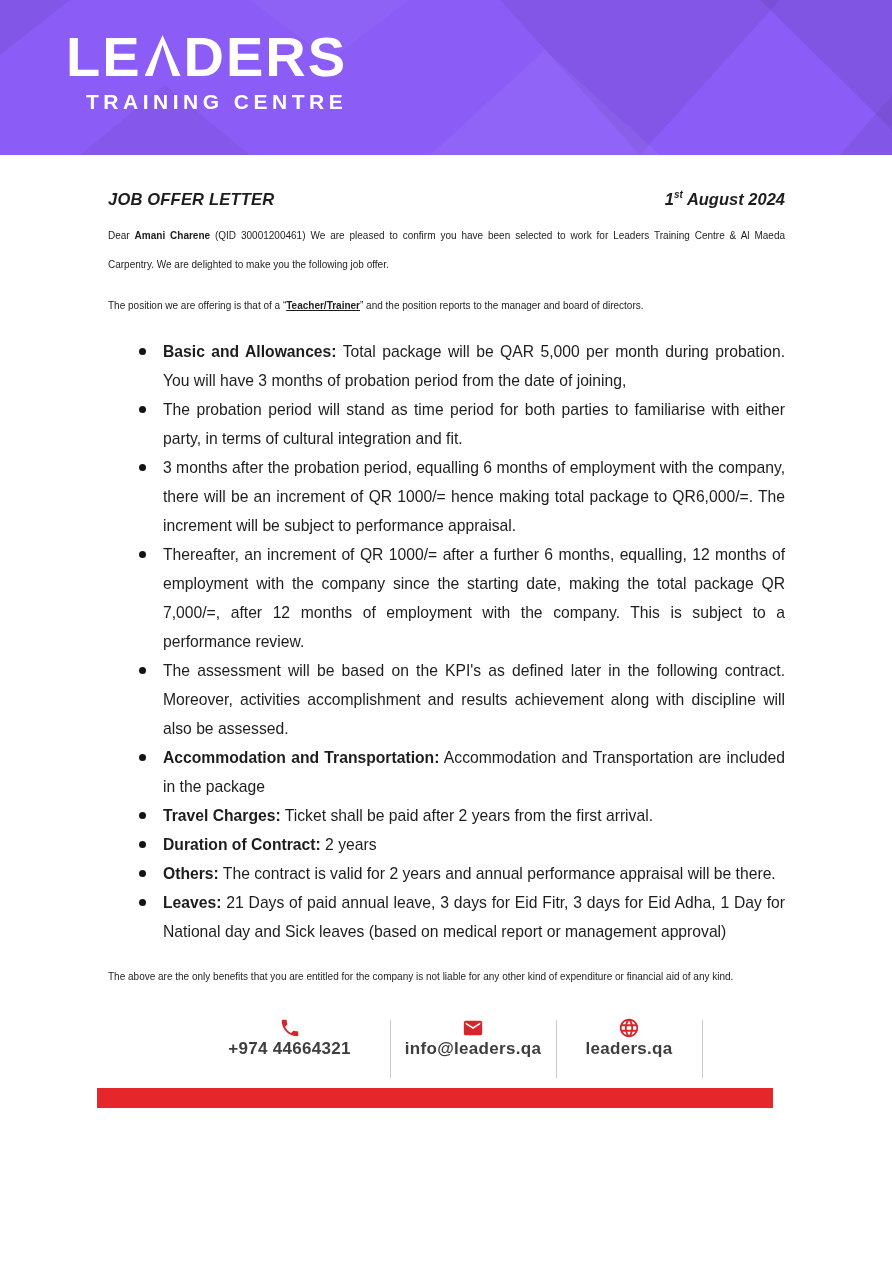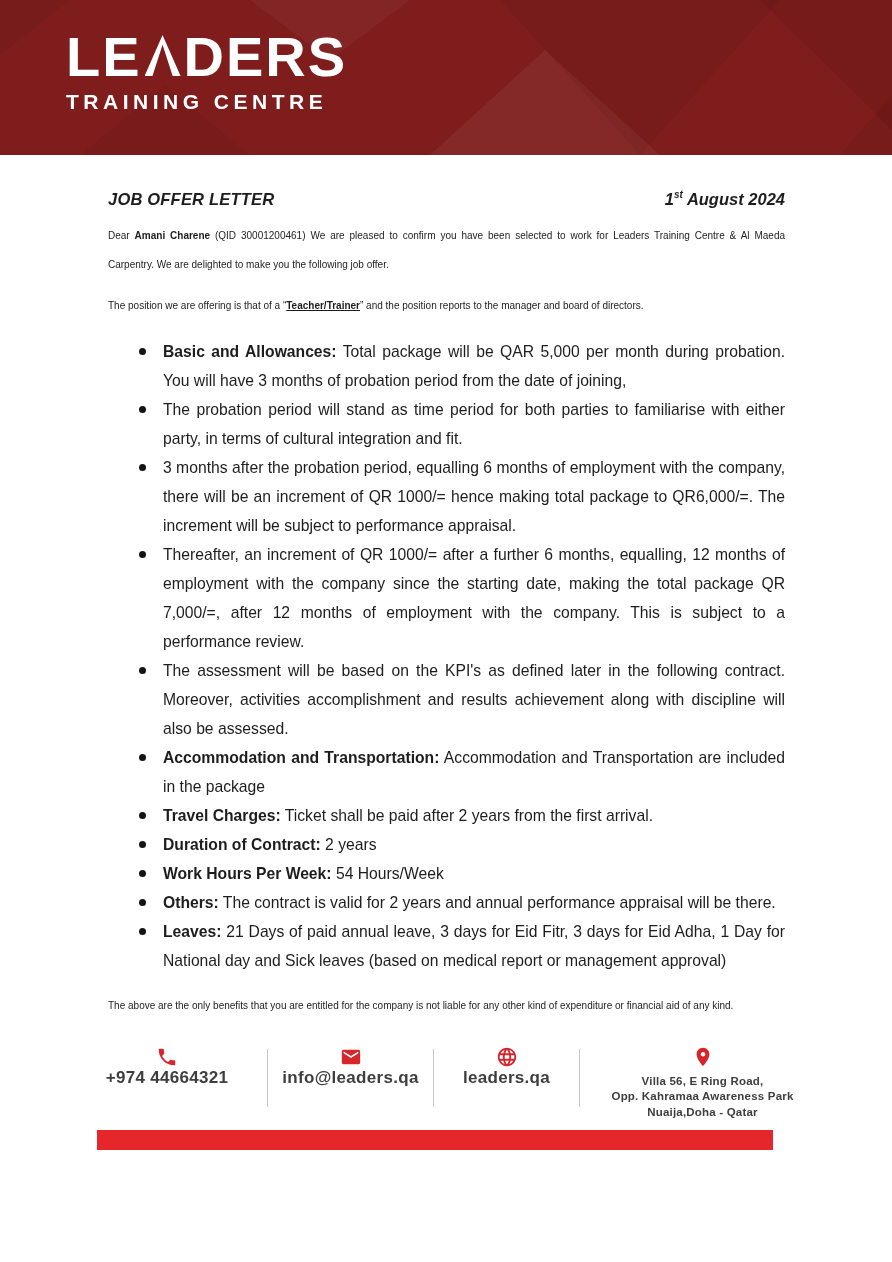--- a/index.html
+++ b/index.html
@@ -9,22 +9,23 @@
     font-family: "Liberation Sans", sans-serif;
     color: #1d1d1d;
     overflow: hidden;
     position: relative;
   }
 
   
   .banner {
     position: relative;
     width: 892px; height: 155px;
-    background: #7f1d1d;
+    background: #8b5cf6;
     overflow: hidden;
+    text-align: right;
   }
   .banner svg.pattern { position: absolute; inset: 0; }
   .logo {
     position: absolute; left: 66px; top: 28px;
     color: #ffffff;
   }
   .logo-main {
     display: flex; align-items: baseline;
     font-size: 56px; font-weight: 700; letter-spacing: 2px;
     line-height: 58px;
@@ -142,21 +143,20 @@
 
   <ul class="bullets">
     <li><b>Basic and Allowances:</b><span> Total package will be QAR 5,000 per month during probation. You will have 3 months of probation period from the date of joining,</span></li>
     <li><b></b><span>The probation period will stand as time period for both parties to familiarise with either party, in terms of cultural integration and fit.</span></li>
     <li><b></b><span>3 months after the probation period, equalling 6 months of employment with the company, there will be an increment of QR 1000/= hence making total package to QR6,000/=. The increment will be subject to performance appraisal.</span></li>
     <li><b></b><span>Thereafter, an increment of QR 1000/= after a further 6 months, equalling, 12 months of employment with the company since the starting date, making the total package QR 7,000/=, after 12 months of employment with the company. This is subject to a performance review.</span></li>
     <li><b></b><span>The assessment will be based on the KPI's as defined later in the following contract. Moreover, activities accomplishment and results achievement along with discipline will also be assessed.</span></li>
     <li><b>Accommodation and Transportation:</b><span> Accommodation and Transportation are included in the package</span></li>
     <li><b>Travel Charges:</b><span> Ticket shall be paid after 2 years from the first arrival.</span></li>
     <li><b>Duration of Contract:</b><span> 2 years</span></li>
-    <li><b>Work Hours Per Week:</b><span> 54 Hours/Week</span></li>
     <li><b>Others:</b><span> The contract is valid for 2 years and annual performance appraisal will be there.</span></li>
     <li><b>Leaves:</b><span> 21 Days of paid annual leave, 3 days for Eid Fitr, 3 days for Eid Adha, 1 Day for National day and Sick leaves (based on medical report or management approval)</span></li>
   </ul>
 
   <p class="para closing">The above are the only benefits that you are entitled for the company is not liable for any other kind of expenditure or financial aid of any kind.</p>
 </main>
 
 <footer class="footer">
   <div class="fcol c1">
     <span class="ficon">
@@ -178,27 +178,15 @@
   <div class="fdiv"></div>
   <div class="fcol c3">
     <span class="ficon">
       <svg viewBox="0 0 24 24">
           <path d="M11.99 2C6.47 2 2 6.48 2 12s4.47 10 9.99 10C17.52 22 22 17.52 22 12S17.52 2 11.99 2zm6.93 6h-2.95c-.32-1.25-.78-2.45-1.38-3.56C16.43 5.07 17.96 6.35 18.92 8zM12 4.04c.83 1.2 1.48 2.53 1.91 3.96h-3.82c.43-1.43 1.08-2.76 1.91-3.96zM4.26 14C4.1 13.36 4 12.69 4 12s.1-1.36.26-2h3.38c-.08.66-.14 1.32-.14 2 0 .68.06 1.34.14 2H4.26zm.82 2h2.95c.32 1.25.78 2.45 1.38 3.56-1.84-.63-3.37-1.9-4.33-3.56zm2.95-8H5.08c.96-1.66 2.49-2.93 4.33-3.56C8.81 5.55 8.35 6.75 8.03 8zM12 19.96c-.83-1.2-1.48-2.53-1.91-3.96h3.82c-.43 1.43-1.08 2.76-1.91 3.96zM14.34 14H9.66c-.09-.66-.16-1.32-.16-2 0-.68.07-1.35.16-2h4.68c.09.65.16 1.32.16 2 0 .68-.07 1.34-.16 2zm.25 5.56c.6-1.11 1.06-2.31 1.38-3.56h2.95c-.96 1.65-2.49 2.93-4.33 3.56zM16.36 14c.08-.66.14-1.32.14-2 0-.68-.06-1.34-.14-2h3.38c.16.64.26 1.31.26 2s-.1 1.36-.26 2h-3.38z"></path>
         </svg>
     </span>
     <span class="flabel">leaders.qa</span>
   </div>
   <div class="fdiv"></div>
-  <div class="fcol c4">
-    <span class="ficon">
-      <svg viewBox="0 0 24 24">
-          <path d="M12 2C8.13 2 5 5.13 5 9c0 5.25 7 13 7 13s7-7.75 7-13c0-3.87-3.13-7-7-7zm0 9.5c-1.38 0-2.5-1.12-2.5-2.5s1.12-2.5 2.5-2.5 2.5 1.12 2.5 2.5-1.12 2.5-2.5 2.5z"></path>
-        </svg>
-    </span>
-    <div class="faddr">
-      <div>Villa 56, E Ring Road,</div>
-      <div>Opp. Kahramaa Awareness Park</div>
-      <div>Nuaija,Doha - Qatar</div>
-    </div>
-  </div>
 </footer>
 
 <div class="bottom-bar"></div>
 
 </body></html>

